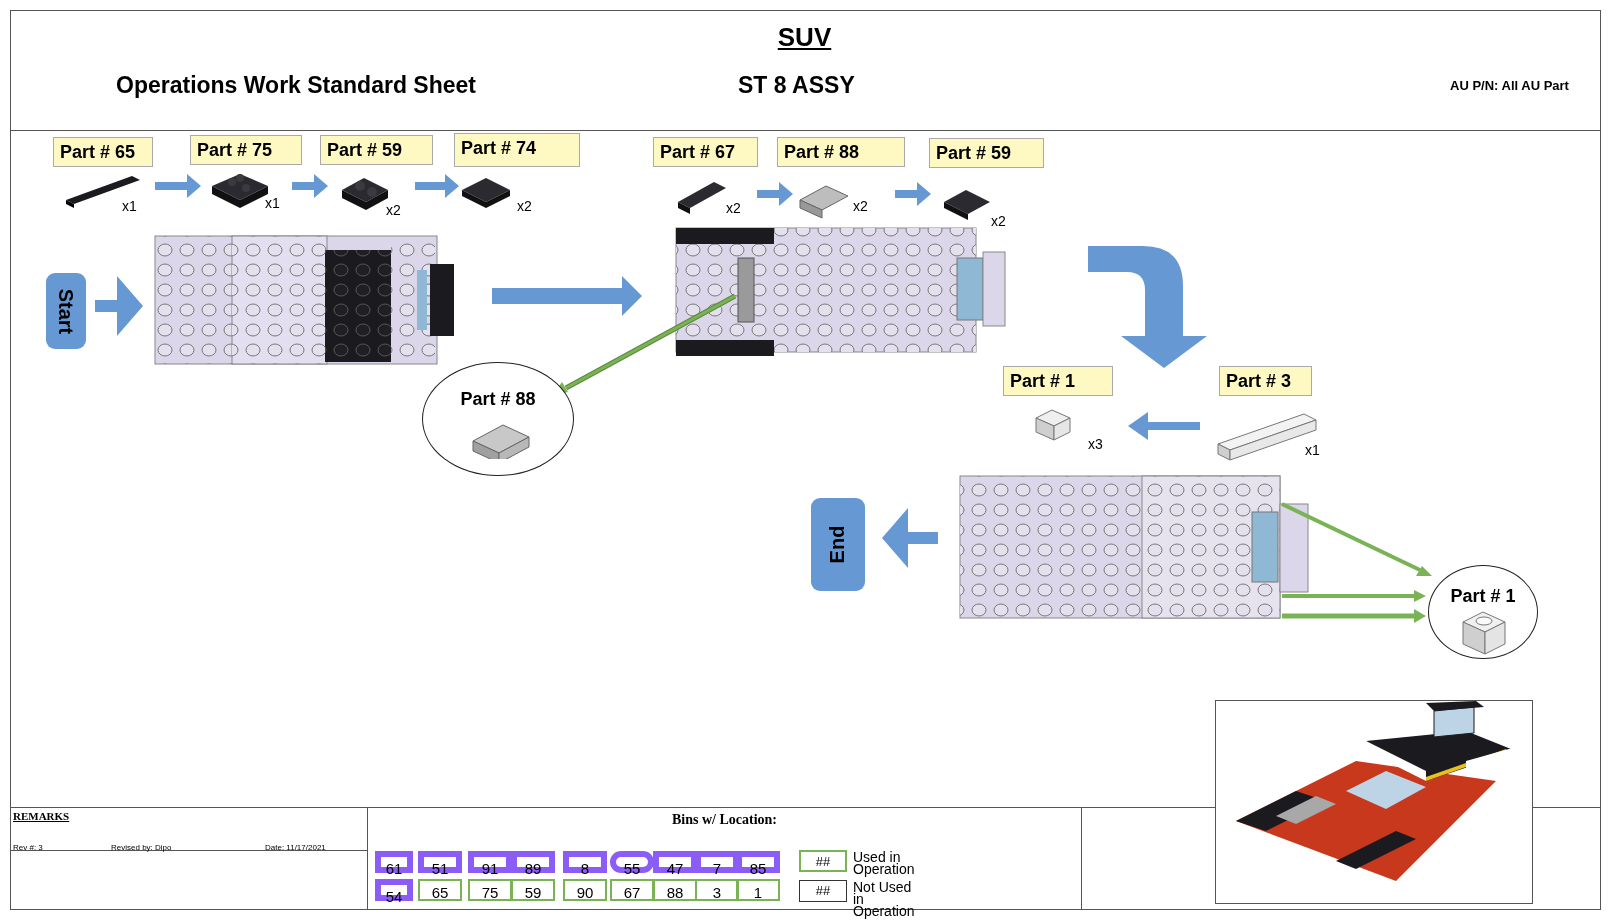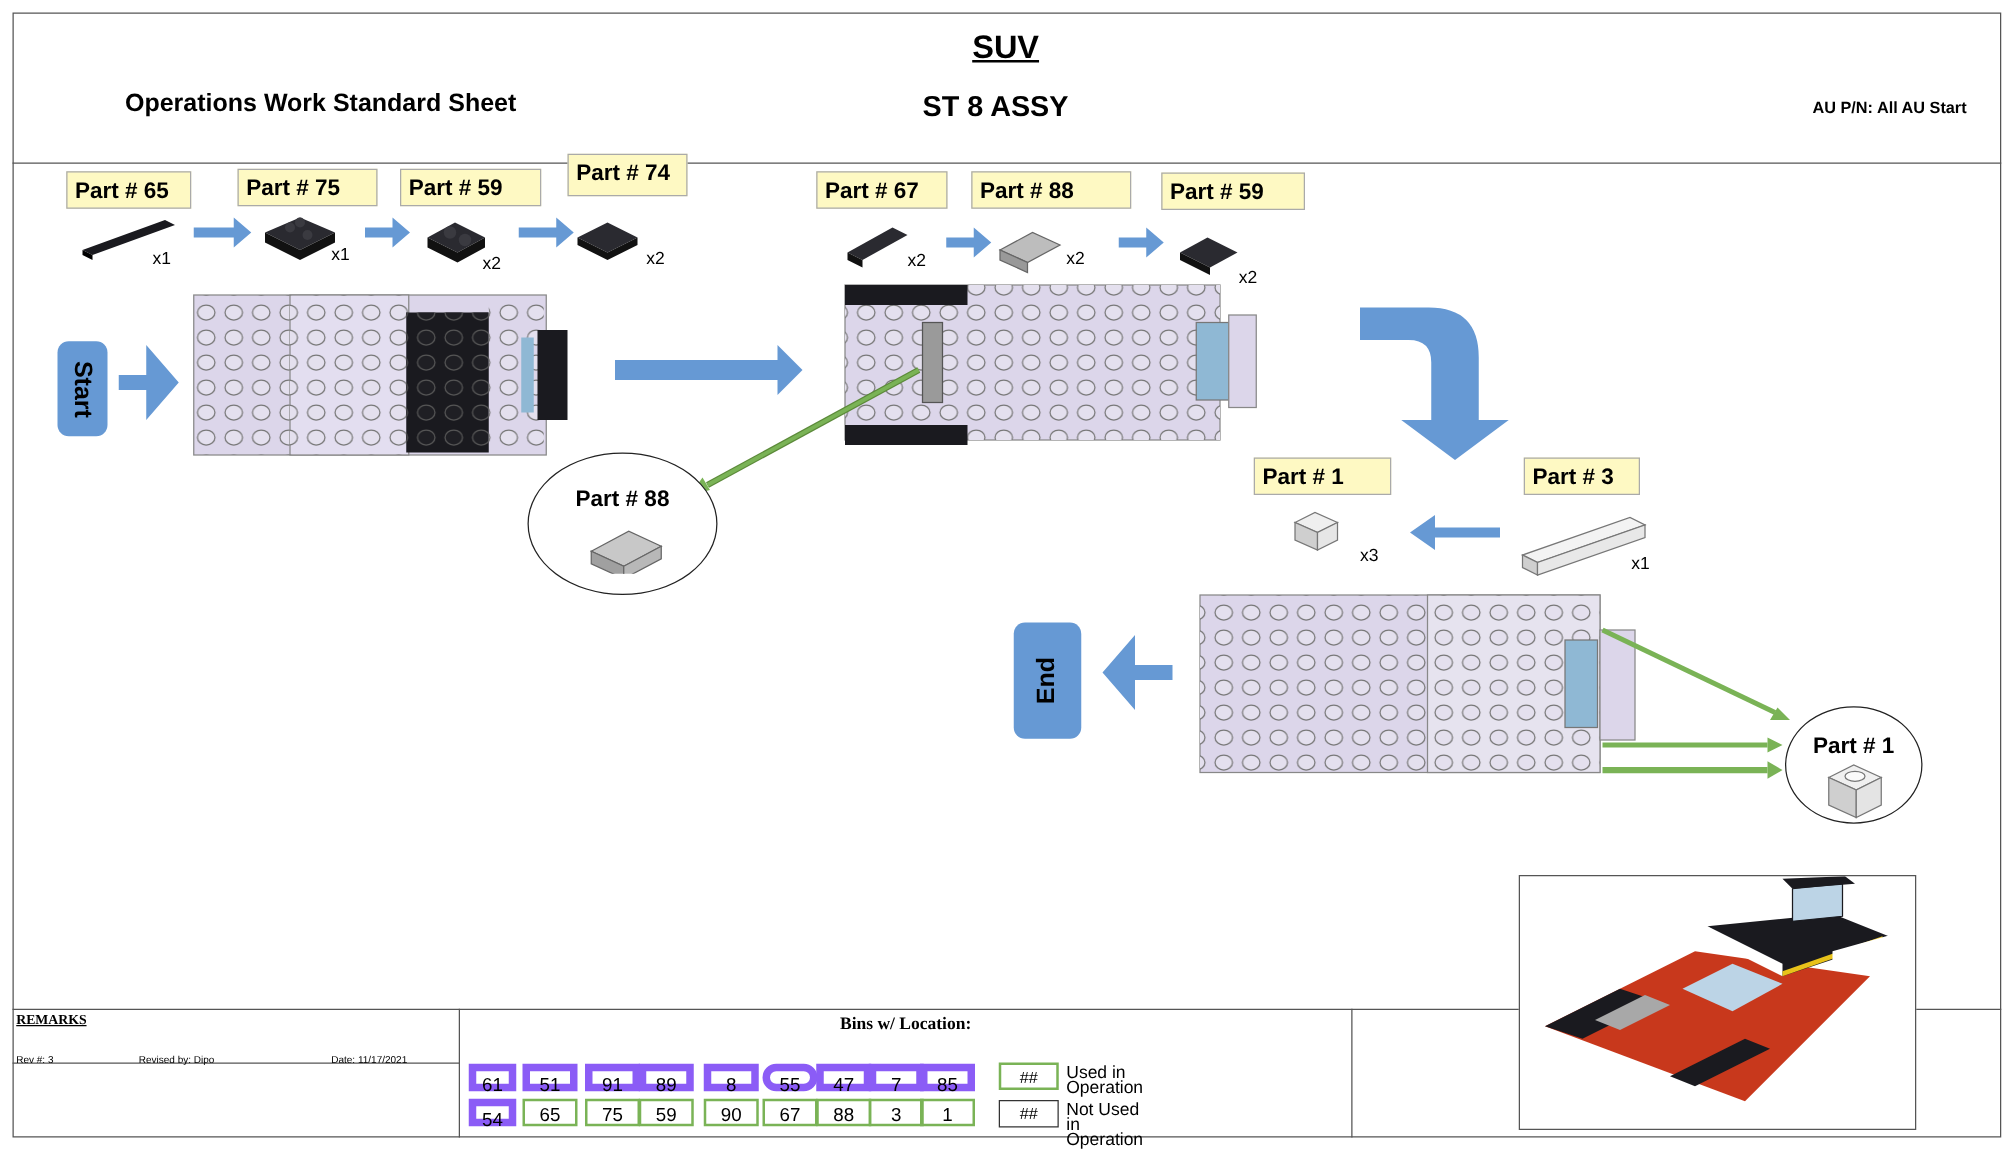--- a/index.html
+++ b/index.html
@@ -2,21 +2,21 @@
 <html><head>
 <meta charset="utf-8">
 <style>
   * { box-sizing: border-box; margin: 0; padding: 0; }
   body { width: 1609px; height: 920px; background: #ffffff; position: relative; overflow: hidden; font-family: "Liberation Sans", sans-serif; color: #000; }
   .abs { position: absolute; }
   .sheet { position: absolute; left: 10px; top: 10px; width: 1591px; height: 900px; border: 1px solid #555; }
   .hdr-line { position: absolute; left: 10px; top: 130px; width: 1591px; height: 0; border-top: 1px solid #555; }
   .title-top { left: 0; width: 1609px; top: 22px; text-align: center; font-size: 26px; font-weight: bold; }
   .title-top span { text-decoration: underline; }
-  .title-left { left: 100px; top: 72px; font-size: 20px; font-weight: bold; }
+  .title-left { left: 116px; top: 72px; font-size: 23px; font-weight: bold; }
   .title-mid { left: 738px; top: 72px; font-size: 23px; font-weight: bold; }
   .title-right { left: 1450px; top: 78px; font-size: 13px; font-weight: bold; }
 
   .part-label { position: absolute; border: 1px solid #aaa; background: #fef9c3; font-weight: bold; font-size: 18px; padding: 4px 6px; white-space: nowrap; height: 30px; line-height: 21px; }
   .qty { position: absolute; font-size: 14px; }
 
   .bluebox { position: absolute; background: #6699d4; border-radius: 9px; display: flex; align-items: center; justify-content: center; }
   .bluebox span { font-weight: bold; font-size: 20px; transform: rotate(90deg); white-space: nowrap; color: #000; }
 
   .callout { position: absolute; border: 1px solid #222; border-radius: 50%; background: #fff; }
@@ -36,21 +36,21 @@
 </style>
 </head>
 <body>
 
 <div class="sheet"></div>
 <div class="hdr-line"></div>
 
 <div class="abs title-top"><span>SUV</span></div>
 <div class="abs title-left">Operations Work Standard Sheet</div>
 <div class="abs title-mid">ST 8 ASSY</div>
-<div class="abs title-right">AU  P/N: All AU Start</div>
+<div class="abs title-right">AU  P/N: All AU Part</div>
 
 <svg class="abs" style="left:0;top:0" width="1609" height="920">
   <defs>
     <pattern id="studs" x="0" y="0" width="22" height="20" patternUnits="userSpaceOnUse">
       <ellipse cx="11" cy="10" rx="7" ry="6" fill="#e4e0ee" stroke="#777" stroke-width="1"></ellipse>
     </pattern>
     <pattern id="studsDark" x="0" y="0" width="22" height="20" patternUnits="userSpaceOnUse">
       <ellipse cx="11" cy="10" rx="7" ry="6" fill="#1f1f24" stroke="#555" stroke-width="1"></ellipse>
     </pattern>
   </defs>
@@ -187,21 +187,21 @@
       <path d="M1230 450 v10 l86 -30 v-10 z" fill="#e8e8e8" stroke="#777"></path>
     </g>
 </svg>
 
 <div class="part-label" style="left:53px;top:137px;width:100px;">Part  # 65</div>
 <div class="qty" style="left:122px;top:198px;">x1</div>
 <div class="part-label" style="left:190px;top:135px;width:112px;">Part  # 75</div>
 <div class="qty" style="left:265px;top:195px;">x1</div>
 <div class="part-label" style="left:320px;top:135px;width:113px;">Part  # 59</div>
 <div class="qty" style="left:386px;top:202px;">x2</div>
-<div class="part-label" style="left:454px;top:123px;width:96px;height:34px;">Part  # 74</div>
+<div class="part-label" style="left:454px;top:133px;width:126px;height:34px;">Part  # 74</div>
 <div class="qty" style="left:517px;top:198px;">x2</div>
 
 <div class="part-label" style="left:653px;top:137px;width:105px;">Part  # 67</div>
 <div class="qty" style="left:726px;top:200px;">x2</div>
 <div class="part-label" style="left:777px;top:137px;width:128px;">Part  # 88</div>
 <div class="qty" style="left:853px;top:198px;">x2</div>
 <div class="part-label" style="left:929px;top:138px;width:115px;">Part  # 59</div>
 <div class="qty" style="left:991px;top:213px;">x2</div>
 
 <div class="part-label" style="left:1003px;top:366px;width:110px;">Part  # 1</div>

